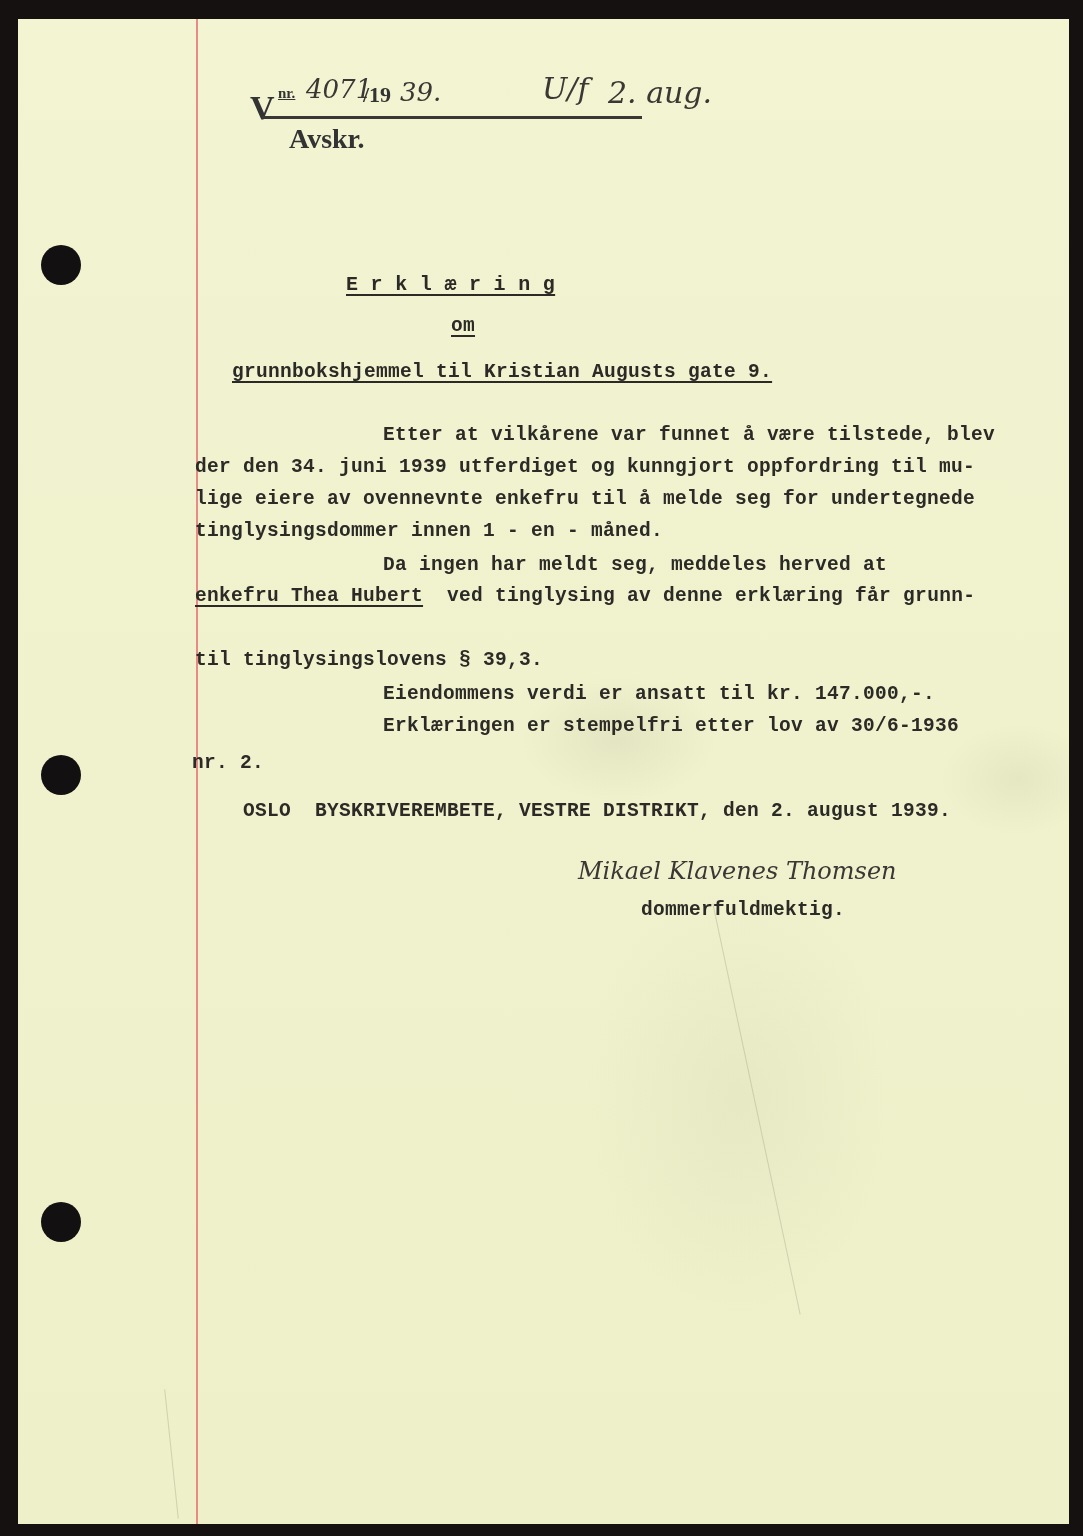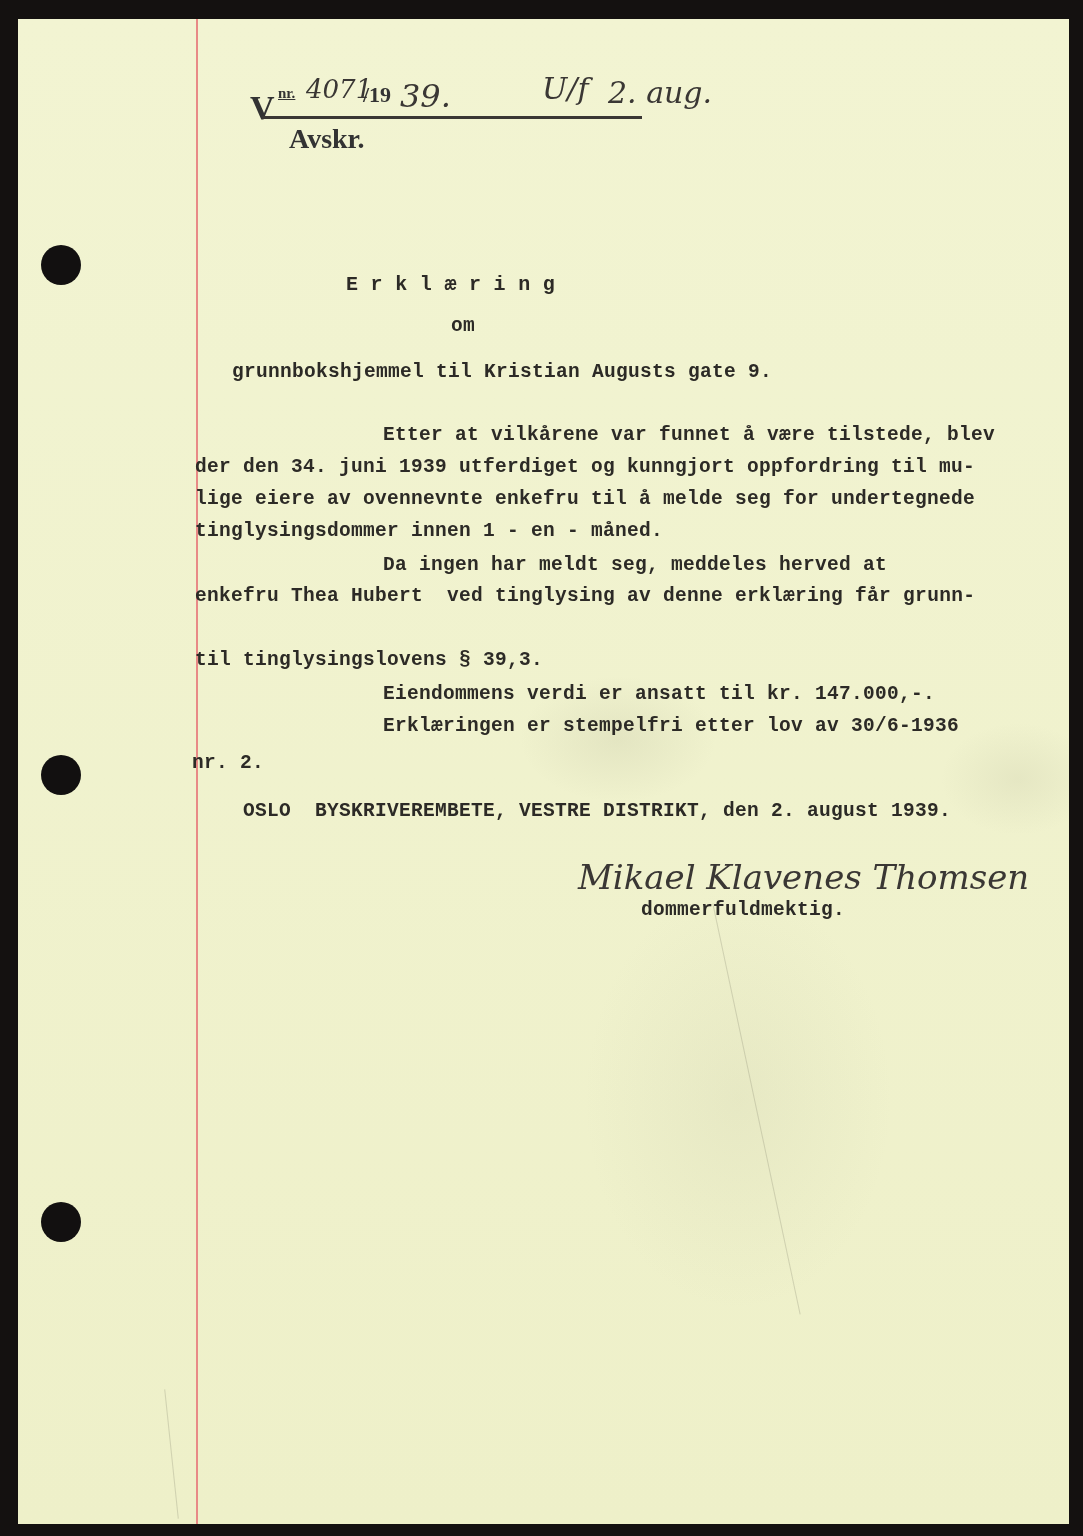--- a/index.html
+++ b/index.html
@@ -16,41 +16,41 @@
       radial-gradient(ellipse 220px 300px at 720px 1080px, rgba(170,170,140,0.12), transparent 70%),
       linear-gradient(180deg, #f2f4d2, #eef0c9);
   }
   .margin-line { position: absolute; left: 178px; top: 0; width: 2px; height: 100%; background: #e88a86; }
   .hole { position: absolute; left: 23px; width: 40px; height: 40px; border-radius: 50%; background: #121010; }
   .fold { position: absolute; width: 1px; background: rgba(120,120,100,0.25); }
   .t {
     position: absolute; color: #2c2a26; font-size: 19.5px; white-space: pre; letter-spacing: 0.3px;
     font-family: "Liberation Mono", "DejaVu Sans Mono", monospace; font-weight: bold;
   }
-  .u { text-decoration-thickness: 2px; text-underline-offset: 4px; }
+  .u { text-decoration: underline; text-decoration-thickness: 2px; text-underline-offset: 4px; }
   .stamp { position: absolute; color: #333; font-family: "Liberation Serif", "DejaVu Serif", serif; font-weight: bold; }
   .hand { position: absolute; color: #3a3734; font-family: "DejaVu Serif", "Liberation Serif", serif; font-style: italic; }
 </style>
 </head>
 <body>
 
 <div class="paper">
   <div class="margin-line"></div>
   <div class="hole" style="top:226px"></div>
   <div class="hole" style="top:736px"></div>
   <div class="hole" style="top:1183px"></div>
   <div class="fold" style="left:153px;top:1370px;height:130px;transform:rotate(-6deg)"></div>
   <div class="fold" style="left:738px;top:880px;height:420px;transform:rotate(-12deg)"></div>
 
   <div>
     <span class="stamp" style="left:232px;top:70px;font-size:34px">V</span>
     <span class="stamp" style="left:260px;top:66px;font-size:15px;text-decoration:underline">nr.</span>
     <span class="hand" style="left:288px;top:55px;font-size:26px">4071</span>
     <span class="stamp" style="left:345px;top:63px;font-size:22px">/19</span>
-    <span class="hand" style="left:382px;top:58px;font-size:32px">39.</span>
+    <span class="hand" style="left:382px;top:58px;font-size:26px">39.</span>
     <div style="position:absolute;left:244px;top:97px;width:380px;height:3px;background:#3a3734"></div>
     <span class="stamp" style="left:271px;top:104px;font-size:28px">Avskr.</span>
     <span class="hand" style="left:524px;top:52px;font-size:30px">U/f</span>
     <span class="hand" style="left:590px;top:56px;font-size:30px">2. aug.</span>
   </div>
 
   <div class="t u" style="left:328px;top:254px;font-size:20px">E r k l æ r i n g</div>
   <div class="t u" style="left:433px;top:296px">om</div>
   <div class="t u" style="left:214px;top:342px">grunnbokshjemmel til Kristian Augusts gate 9.</div>
 
@@ -62,15 +62,15 @@
   <div class="t" style="left:365px;top:535px">Da ingen har meldt seg, meddeles herved at</div>
   <div class="t" style="left:177px;top:566px"><span class="u">enkefru Thea Hubert</span><span>  ved tinglysing av denne erklæring får grunn-</span></div>
   <div class="t" style="left:177px;top:630px">til tinglysingslovens § 39,3.</div>
 
   <div class="t" style="left:365px;top:664px">Eiendommens verdi er ansatt til kr. 147.000,-.</div>
   <div class="t" style="left:365px;top:696px">Erklæringen er stempelfri etter lov av 30/6-1936</div>
   <div class="t" style="left:174px;top:733px">nr. 2.</div>
 
   <div class="t" style="left:225px;top:781px;font-weight:bold">OSLO  BYSKRIVEREMBETE, VESTRE DISTRIKT, den 2. august 1939.</div>
 
-  <div class="hand" style="left:560px;top:838px;font-size:34px">Mikael Klavenes Thomsen</div>
+  <div class="hand" style="left:560px;top:838px;font-size:24px">Mikael Klavenes Thomsen</div>
   <div class="t" style="left:623px;top:880px">dommerfuldmektig.</div>
 </div>
 
 </body></html>

